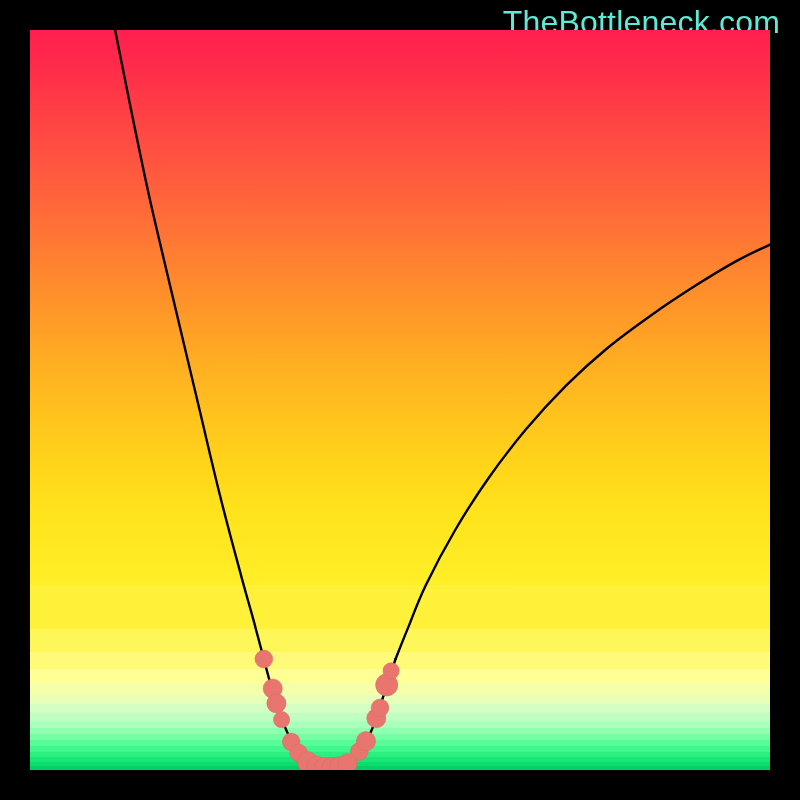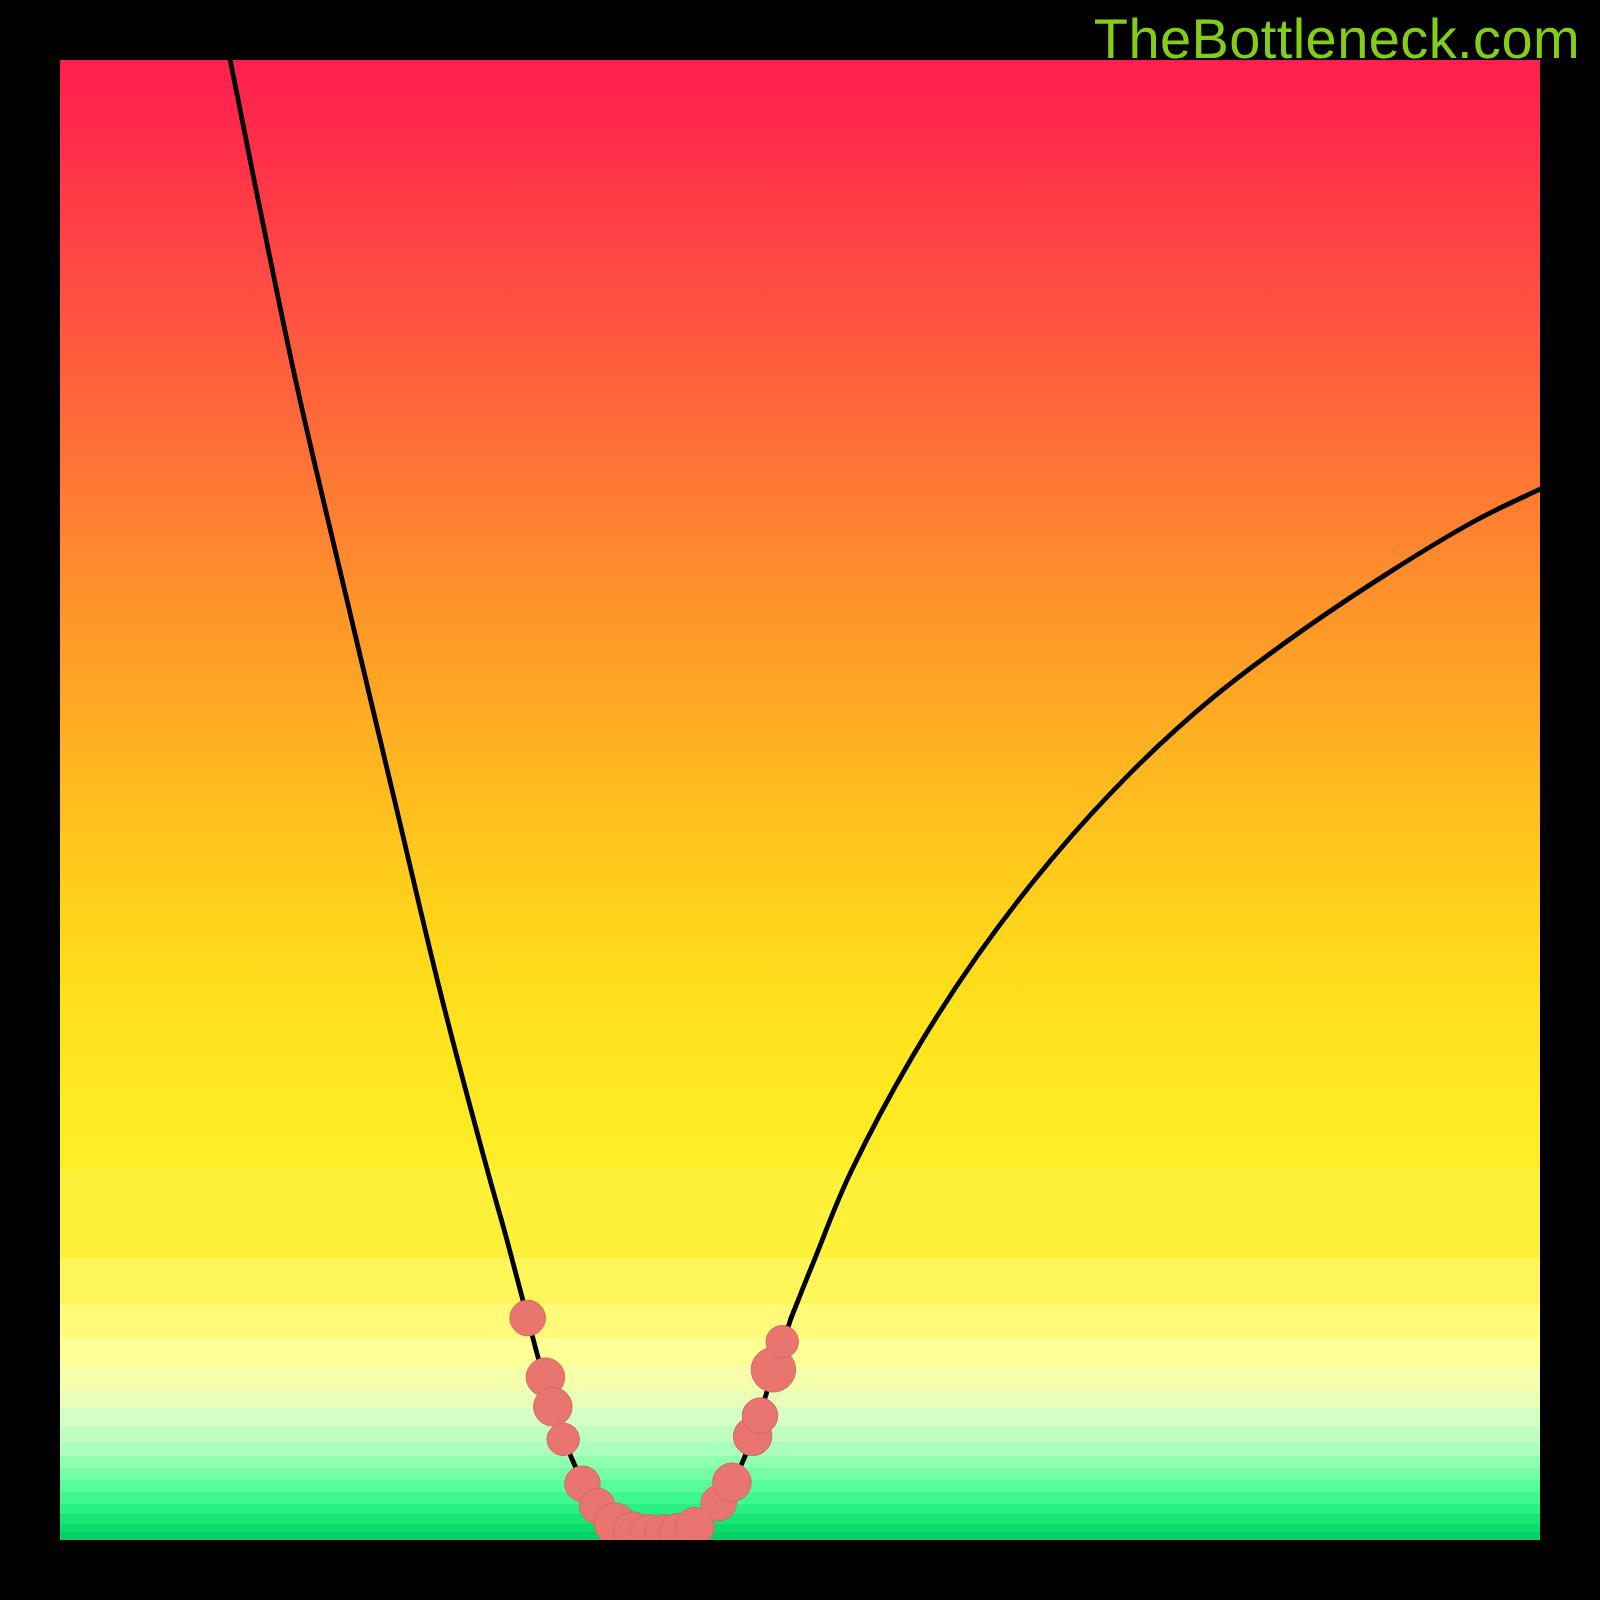--- a/index.html
+++ b/index.html
@@ -63,23 +63,23 @@
   .curve-layer {
     position: absolute;
     top: 0;
     left: 0;
     width: 740px;
     height: 740px;
   }
   .watermark {
     position: absolute;
     top: 4px;
-    right: 10px;
-    color: #84cc16;
-    font-size: 28px;
+    right: 20px;
+    color: #5eead4;
+    font-size: 32px;
     font-weight: 500;
     letter-spacing: 0.2px;
   }
 </style>
 </head>
 <body>
 
 <div class="frame">
   <div class="watermark">TheBottleneck.com</div>
   <div class="plot-area">

